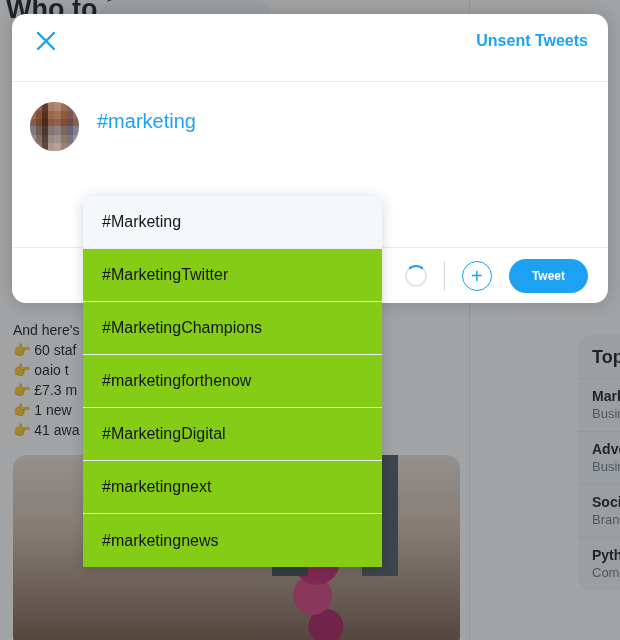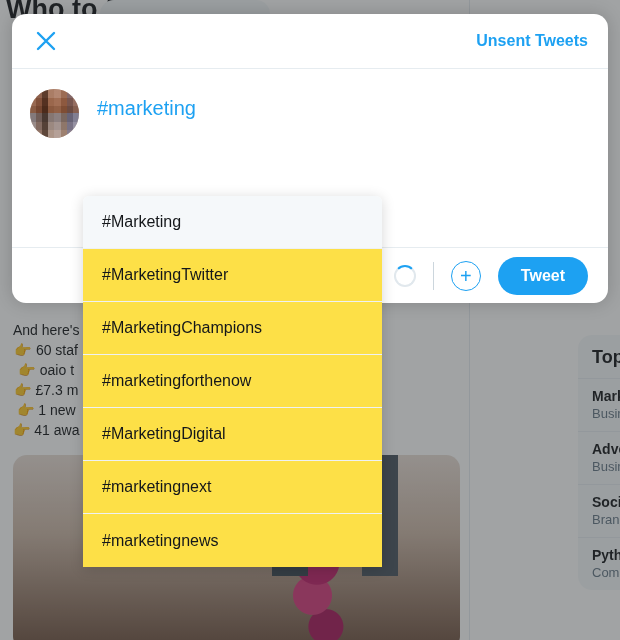--- a/index.html
+++ b/index.html
@@ -43,21 +43,20 @@
     background: linear-gradient(150deg,#6b5542 0%,#c79a76 35%,#8aa4c0 75%,#4a6a8a 100%);
   }
   .bg-showmore {
     font-size: 13px; color: #1da1f2; white-space: nowrap;
   }
 
   .bg-tweet-text {
     position: absolute; left: 13px; top: 320px;
     font-size: 14px; line-height: 20px; color: #14171a;
     white-space: nowrap;
-    text-align: center;
   }
   .bg-tweet-text .em { color: #c89a6a; }
 
   .bg-photo-card {
     position: absolute; left: 13px; top: 455px;
     width: 447px; height: 195px;
     border-radius: 14px; overflow: hidden;
     background:
       radial-gradient(circle at 68% 55%, #c0206a 0 22px, transparent 23px),
       radial-gradient(circle at 67% 72%, #d63b7d 0 19px, transparent 20px),
@@ -91,21 +90,21 @@
   #compose-modal {
     position: absolute; left: 12px; top: 14px;
     width: 596px; height: 289px;
     background: #ffffff;
     border-radius: 14px;
     overflow: hidden;
     box-shadow: 0 0 18px rgba(0,0,0,0.18);
   }
   .modal-header {
     position: relative;
-    height: 55px;
+    height: 68px;
     border-bottom: 1px solid #e6ecf0;
   }
   .close-icon {
     position: absolute; left: 22px; top: 27px;
     transform: translateY(-50%);
     width: 24px; height: 24px;
     cursor: pointer;
   }
   .close-icon svg { display:block; }
   .unsent-link {
@@ -169,21 +168,21 @@
     display: flex; align-items: center; justify-content: center;
     font-size: 20px; line-height: 1;
     margin-right: 17px;
     cursor: pointer;
     background: transparent;
     font-family: "Liberation Sans", sans-serif;
   }
   .tweet-button {
     background: #1da1f2;
     color: #ffffff;
-    font-size: 16px; font-weight: bold;
+    font-size: 12px; font-weight: bold;
     border: none; border-radius: 20px;
     padding: 10px 23px;
     cursor: pointer;
     font-family: "Liberation Sans", sans-serif;
   }
 
   
   #hashtag-dropdown {
     position: absolute; left: 83px; top: 196px;
     width: 299px;
@@ -193,21 +192,21 @@
     overflow: hidden;
   }
   .suggestion {
     height: 53px;
     display: flex; align-items: center;
     padding-left: 19px;
     font-size: 16px;
     color: #14171a;
     border-bottom: 1px solid #eef1f3;
     cursor: pointer;
-    background: #fde047;
+    background: #84cc16;
     white-space: nowrap;
   }
   .suggestion.active { background: #f5f8fa; }
   .suggestion:last-child { border-bottom: none; }
 </style>
 </head>
 <body>
 
 <div id="bg-page">
   <div class="bg-col-main"></div>

